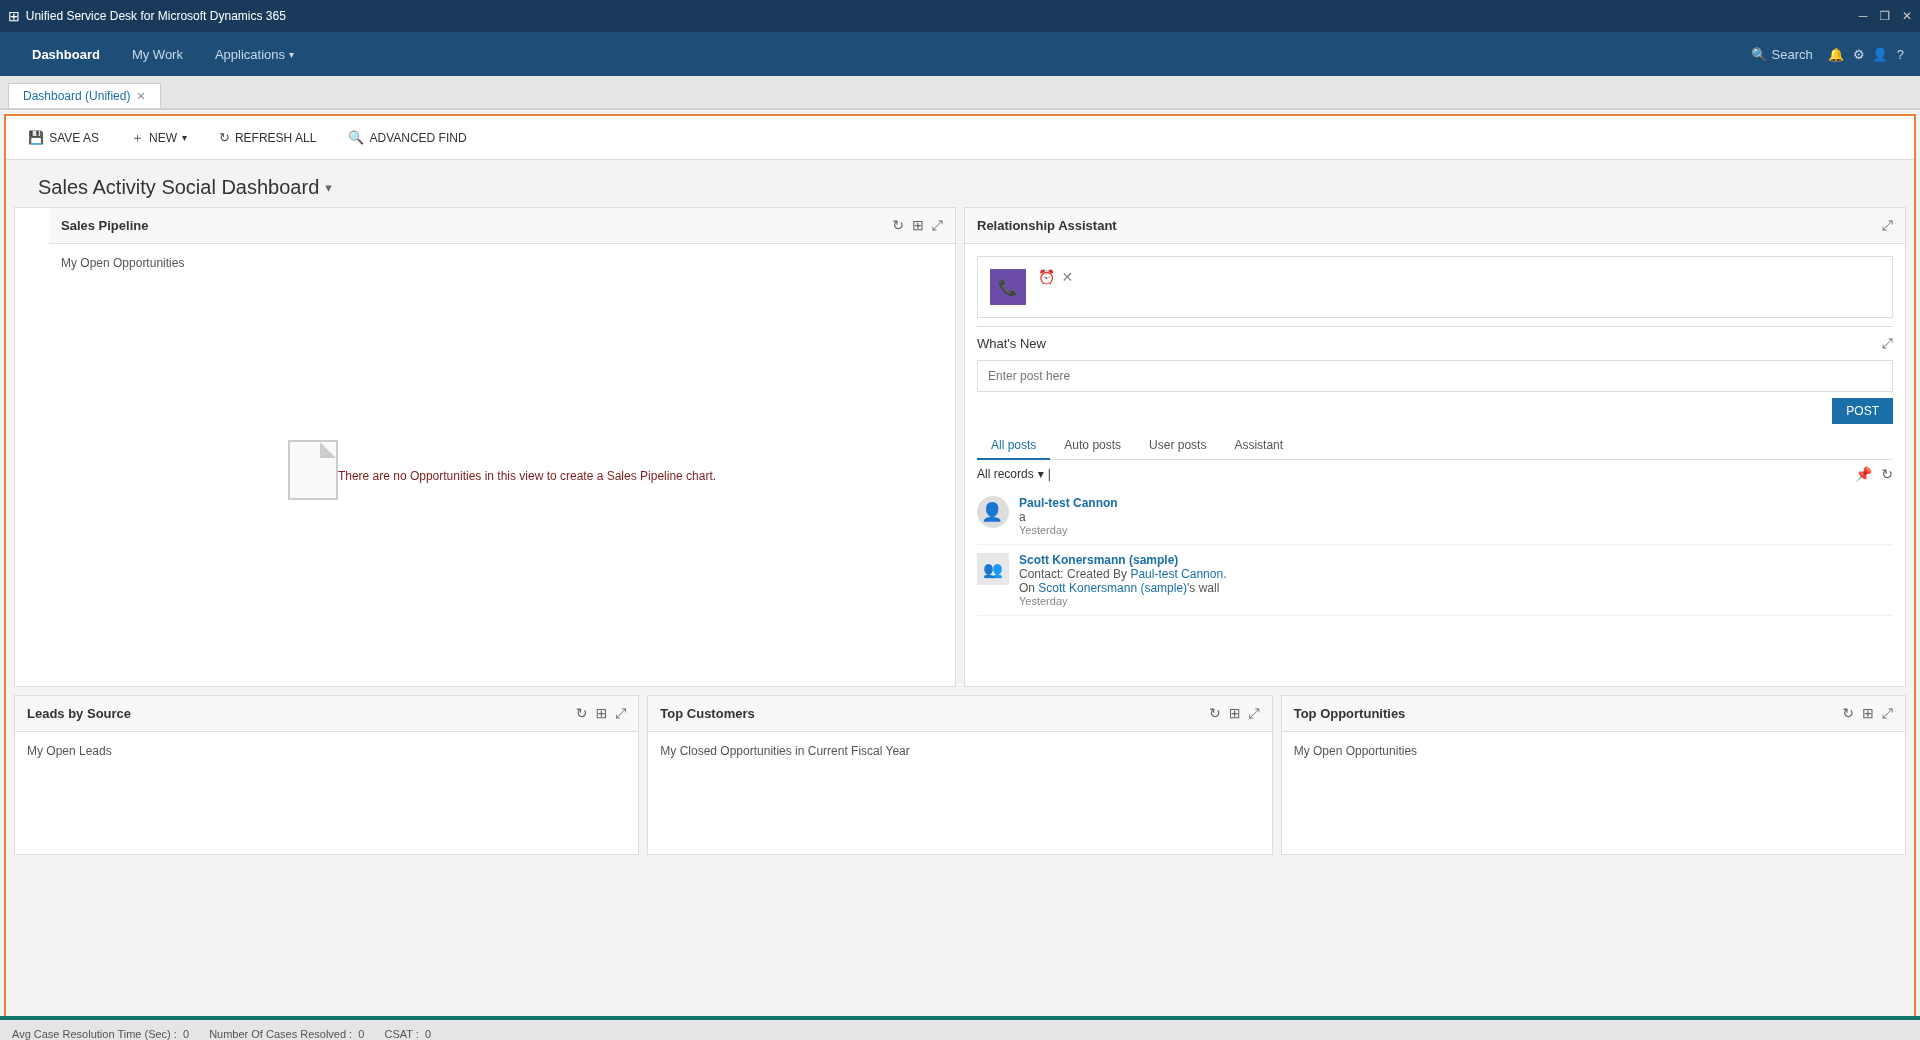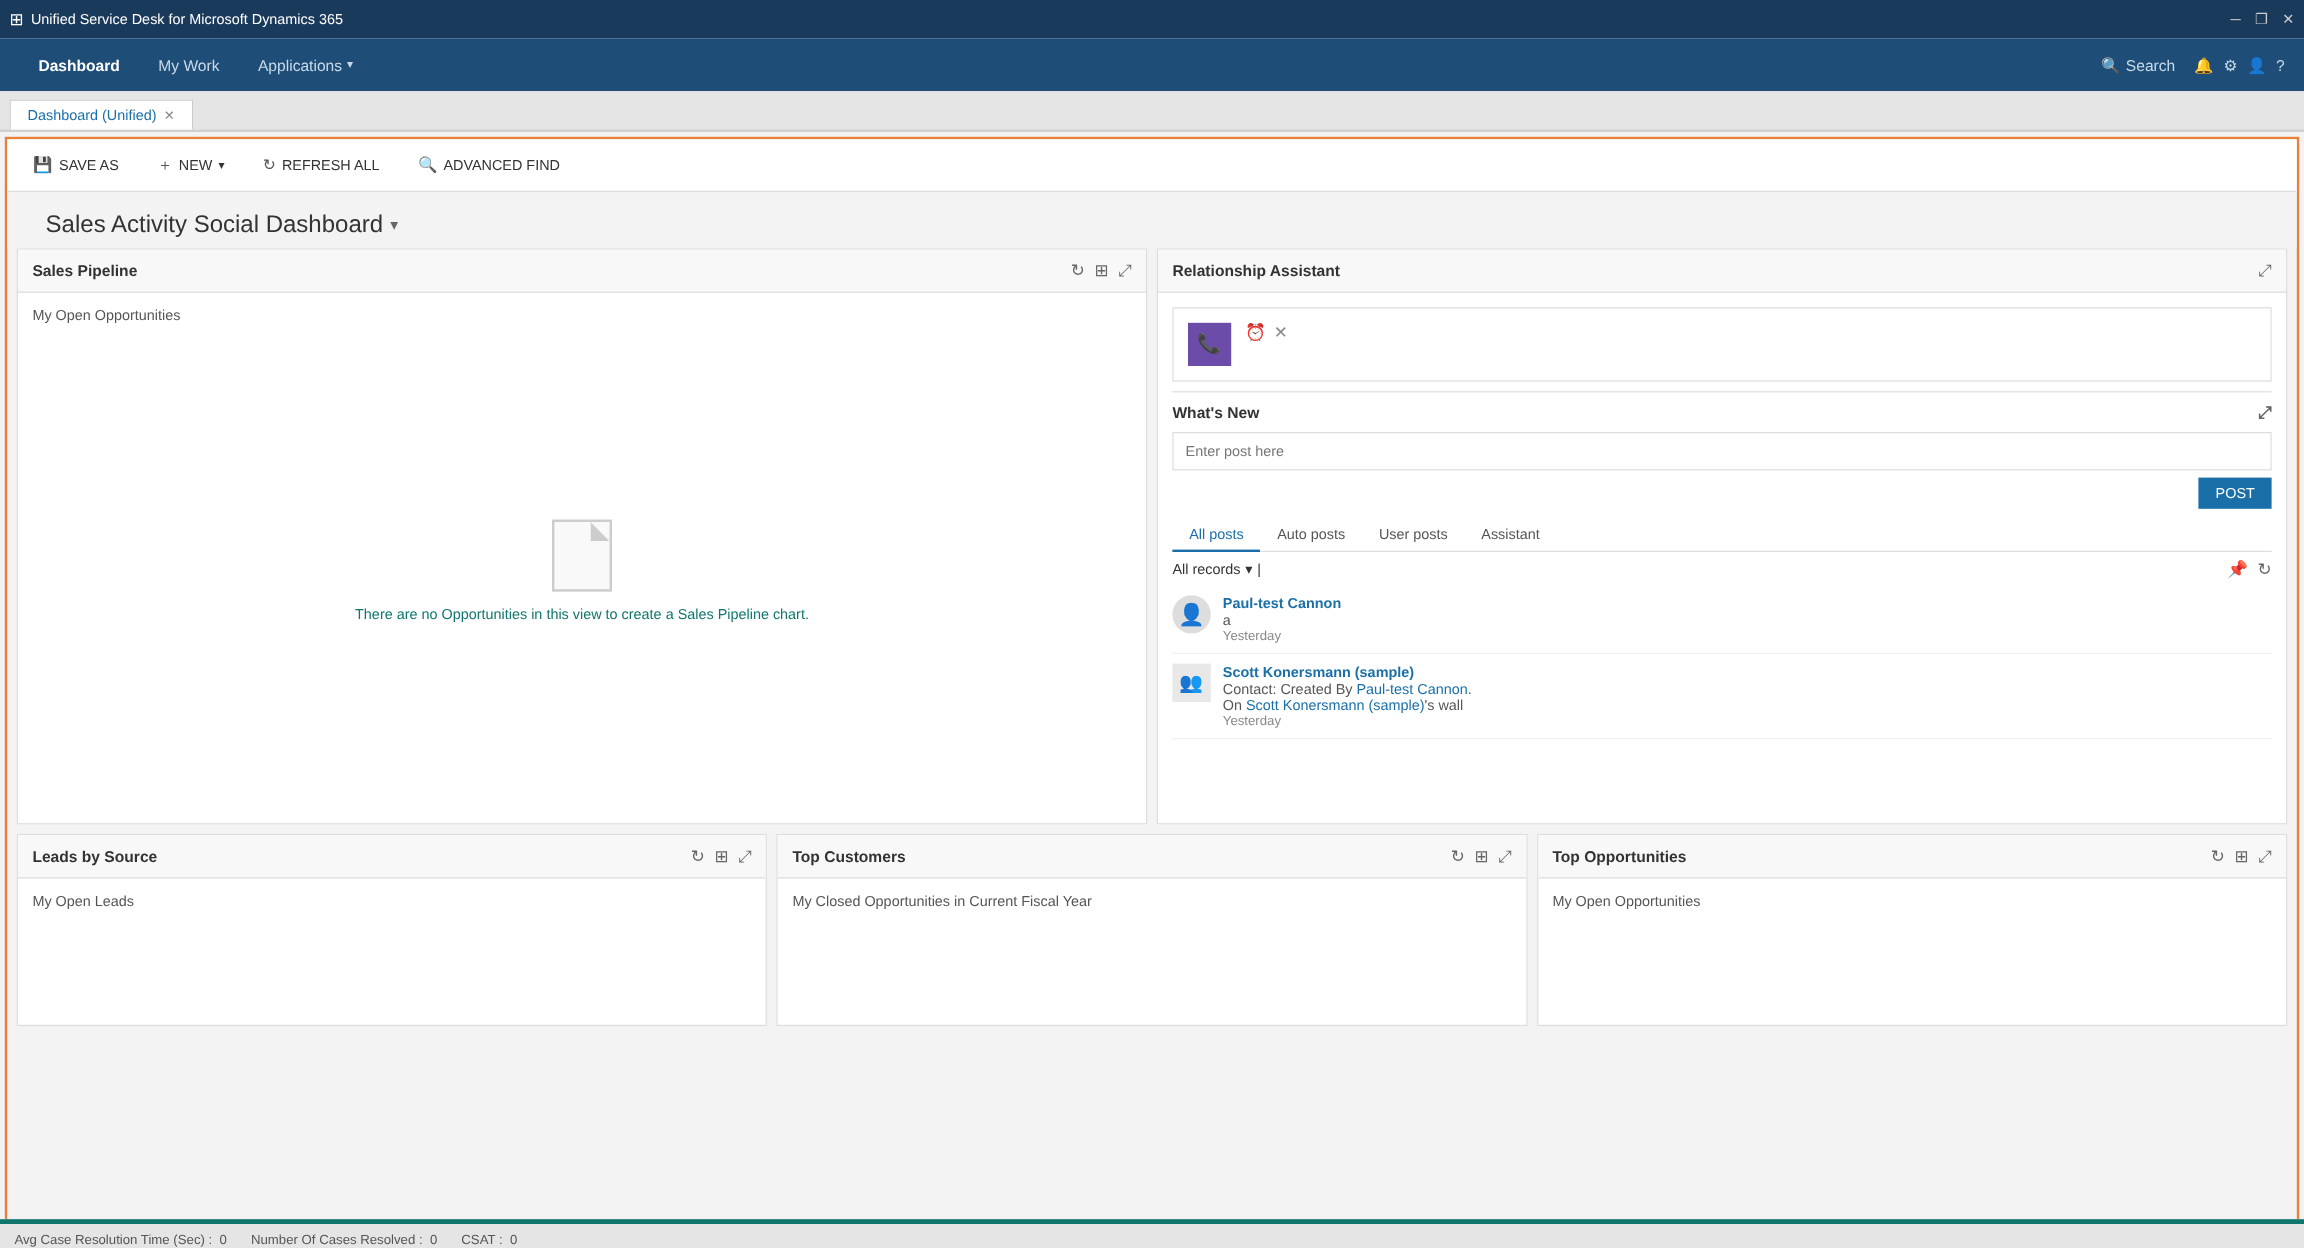--- a/index.html
+++ b/index.html
@@ -161,28 +161,28 @@
       display: flex;
       flex-direction: column;
     }
     .widget-subtitle {
       font-size: 12px;
       color: #555;
       margin-bottom: 8px;
     }
 
     
-    .sales-pipeline { grid-column: 1; grid-row: 1; min-height: 480px; }
+    .sales-pipeline { grid-column: 1; grid-row: 1; min-height: 480px; padding-left: 34px; }
     .no-data-container {
       flex: 1;
       display: flex;
-      flex-direction: column;
+      flex-direction: row;
       align-items: center;
       justify-content: center;
-      color: #0f766e;
+      color: #7f1d1d;
       font-size: 12px;
       text-align: center;
     }
     .no-data-icon {
       width: 50px;
       height: 60px;
       border: 2px solid #ccc;
       margin-bottom: 12px;
       position: relative;
       background: #f9f9f9;
@@ -227,21 +227,21 @@
       font-weight: 600;
       cursor: pointer;
       text-decoration: none;
     }
     .ra-card-controls { display: flex; gap: 6px; color: #888; font-size: 14px; }
 
     
     .whats-new { margin-top: 8px; border-top: 1px solid #ddd; padding-top: 8px; }
     .whats-new-header {
       font-size: 13px;
-      font-weight: 700;
+      font-weight: 400;
       color: #333;
       margin-bottom: 8px;
       display: flex;
       align-items: center;
       justify-content: space-between;
     }
     .post-input {
       width: 100%;
       border: 1px solid #ddd;
       padding: 8px 10px;

